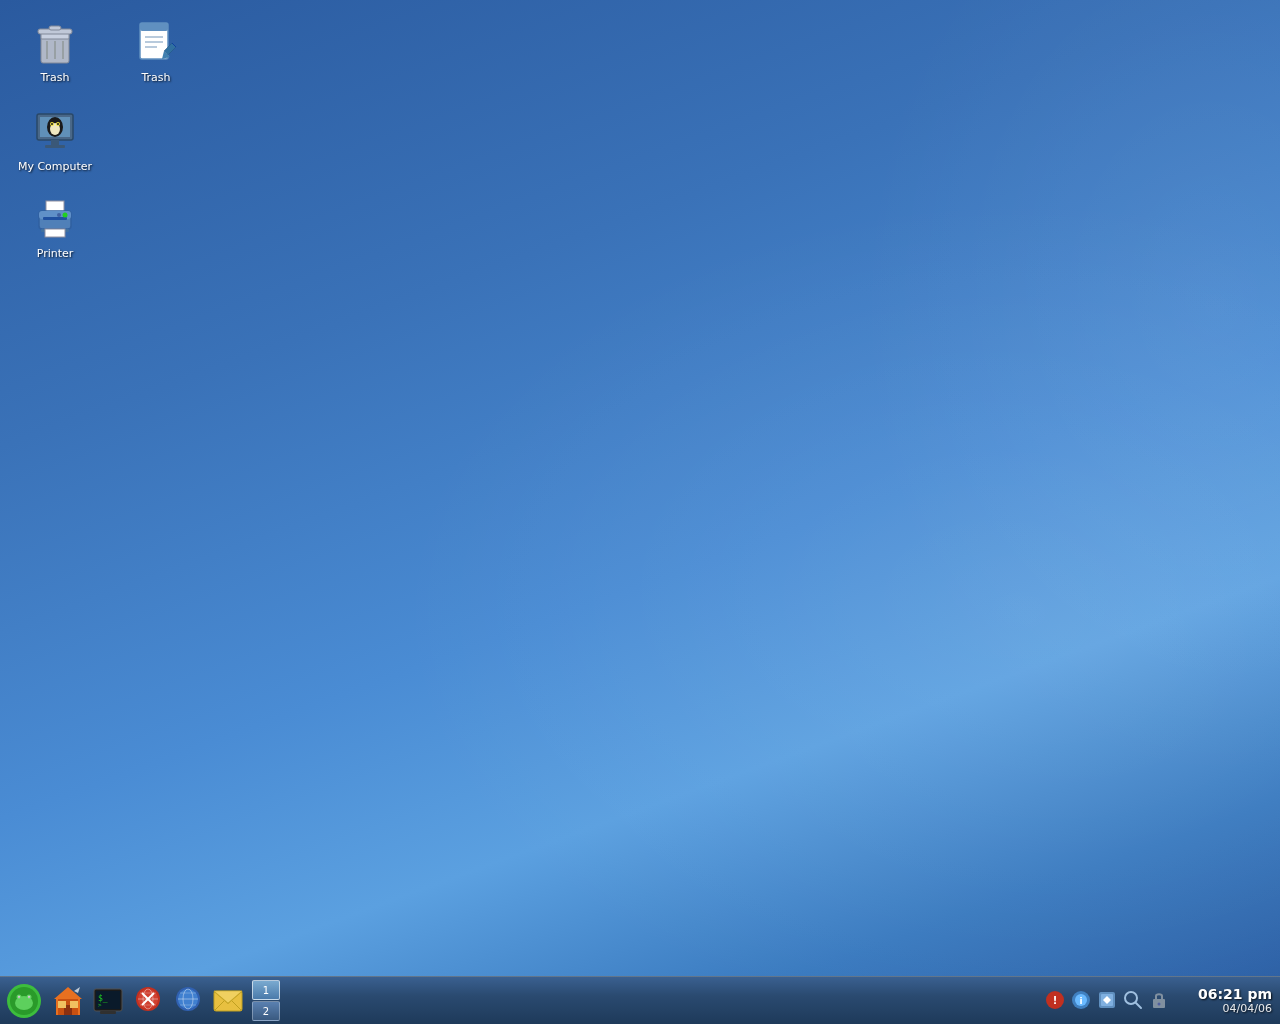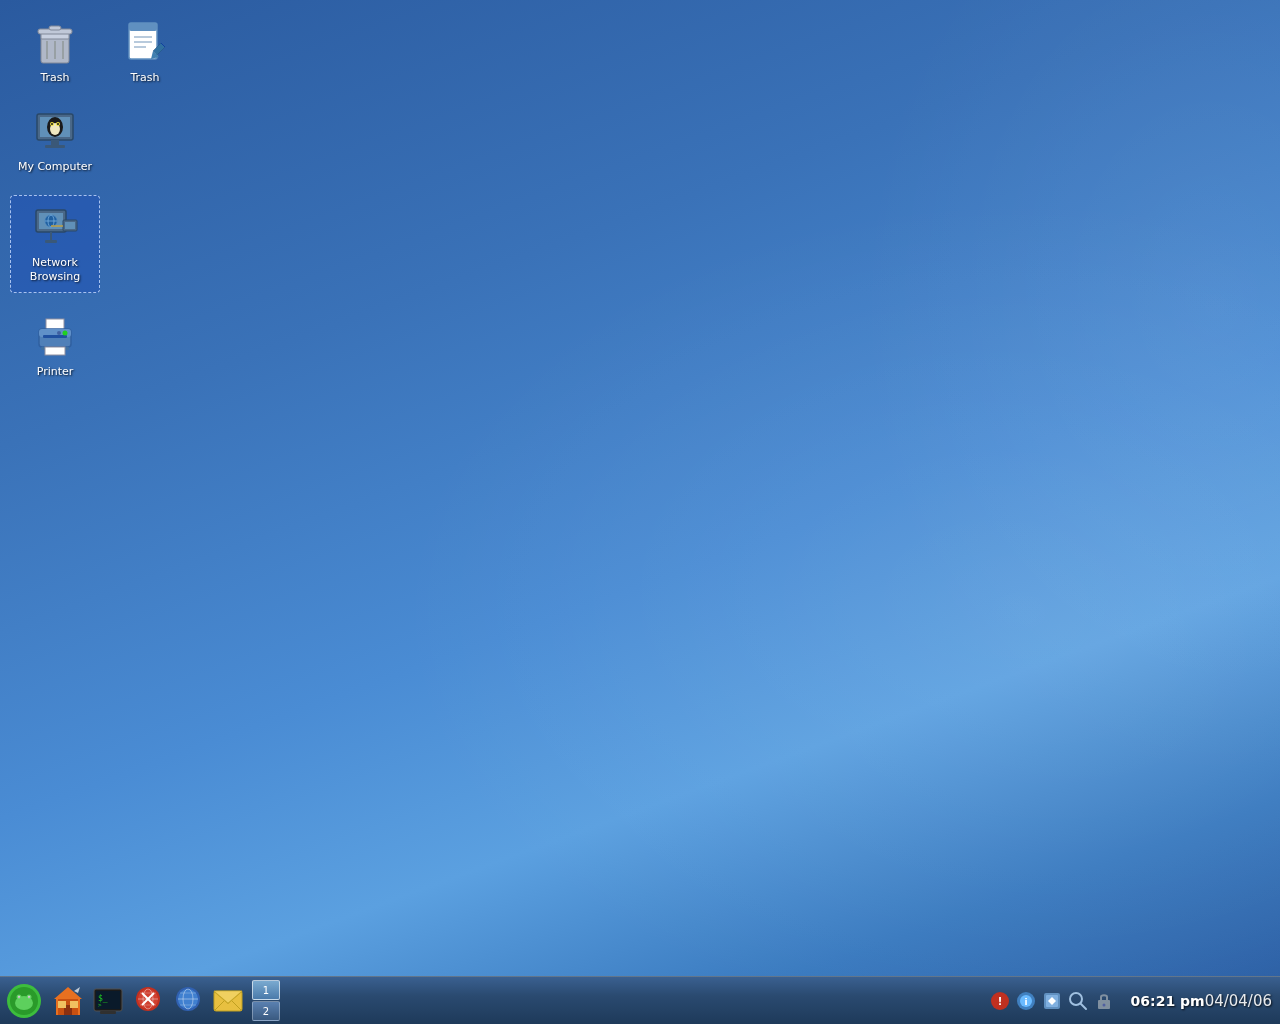--- a/index.html
+++ b/index.html
@@ -40,21 +40,21 @@
       padding: 10px;
       display: flex;
       flex-direction: column;
       gap: 0;
     }
 
     
     .icon-row {
       display: flex;
       flex-direction: row;
-      gap: 0;
+      gap: 11px;
       margin-bottom: 5px;
     }
 
     .desktop-icon {
       display: flex;
       flex-direction: column;
       align-items: center;
       width: 90px;
       padding: 8px 5px;
       cursor: pointer;
@@ -80,21 +80,21 @@
       text-align: center;
       text-shadow: 1px 1px 2px rgba(0,0,0,0.8);
       line-height: 1.3;
       word-break: break-word;
     }
 
     
     .icon-column {
       display: flex;
       flex-direction: column;
-      gap: 11px;
+      gap: 2px;
     }
 
     
     #taskbar {
       position: absolute;
       bottom: 0;
       left: 0;
       right: 0;
       height: 48px;
       background: linear-gradient(180deg, #3a6090 0%, #2a4a70 40%, #1e3a5a 100%);
@@ -171,37 +171,37 @@
       width: 22px;
       height: 22px;
       display: flex;
       align-items: center;
       justify-content: center;
       cursor: pointer;
     }
 
     .clock-area {
       display: flex;
-      flex-direction: row;
+      flex-direction: column;
       align-items: flex-end;
-      margin-left: 12px;
+      margin-left: 24px;
       cursor: pointer;
     }
 
     .clock-time {
       color: white;
       font-size: 14px;
       font-weight: bold;
       text-shadow: 1px 1px 2px rgba(0,0,0,0.8);
       line-height: 1.2;
     }
 
     .clock-date {
       color: rgba(255,255,255,0.9);
-      font-size: 15px;
+      font-size: 11px;
       text-shadow: 1px 1px 2px rgba(0,0,0,0.8);
     }
 
     
     .icon-svg {
       width: 100%;
       height: 100%;
     }
 
   </style>
@@ -271,41 +271,20 @@
             <circle cx="21" cy="16" r="1" fill="#1a1a1a"></circle>
             <circle cx="27" cy="16" r="1" fill="#1a1a1a"></circle>
 
             <rect x="20" y="32" width="8" height="5" fill="#3a5878"></rect>
             <rect x="14" y="37" width="20" height="3" rx="1" fill="#3a5878"></rect>
           </svg>
         </div>
         <span class="icon-label">My Computer</span>
       </div>
 
-      <div class="desktop-icon selected">
-        <div class="icon-img">
-          <svg viewBox="0 0 48 48" class="icon-svg">
-
-            <rect x="5" y="6" width="30" height="22" rx="2" fill="#4a6888" stroke="#2a4868" stroke-width="1.5"></rect>
-            <rect x="8" y="9" width="24" height="16" fill="#6090b8"></rect>
-
-            <line x1="20" y1="28" x2="20" y2="36" stroke="#3a5878" stroke-width="2"></line>
-            <rect x="14" y="36" width="12" height="3" rx="1" fill="#3a5878"></rect>
-
-            <circle cx="20" cy="17" r="6" fill="#2060a0" stroke="#4080c0" stroke-width="0.5"></circle>
-            <ellipse cx="20" cy="17" rx="3" ry="6" fill="none" stroke="#7ab0e0" stroke-width="0.8"></ellipse>
-            <line x1="14" y1="17" x2="26" y2="17" stroke="#7ab0e0" stroke-width="0.8"></line>
-
-            <rect x="32" y="16" width="14" height="11" rx="1" fill="#4a6888" stroke="#2a4868" stroke-width="1"></rect>
-            <rect x="34" y="18" width="10" height="7" fill="#6090b8"></rect>
-            <line x1="20" y1="22" x2="32" y2="22" stroke="#c0a040" stroke-width="1.5"></line>
-          </svg>
-        </div>
-        <span class="icon-label">Network Browsing</span>
-      </div>
 
       <div class="desktop-icon">
         <div class="icon-img">
           <svg viewBox="0 0 48 48" class="icon-svg">
 
             <rect x="15" y="6" width="18" height="14" fill="white" stroke="#9090a0" stroke-width="1"></rect>
 
             <rect x="8" y="16" width="32" height="18" rx="3" fill="#5080b8" stroke="#3060a0" stroke-width="1.5"></rect>
             <rect x="8" y="16" width="32" height="8" rx="3" fill="#6090c8"></rect>
 

